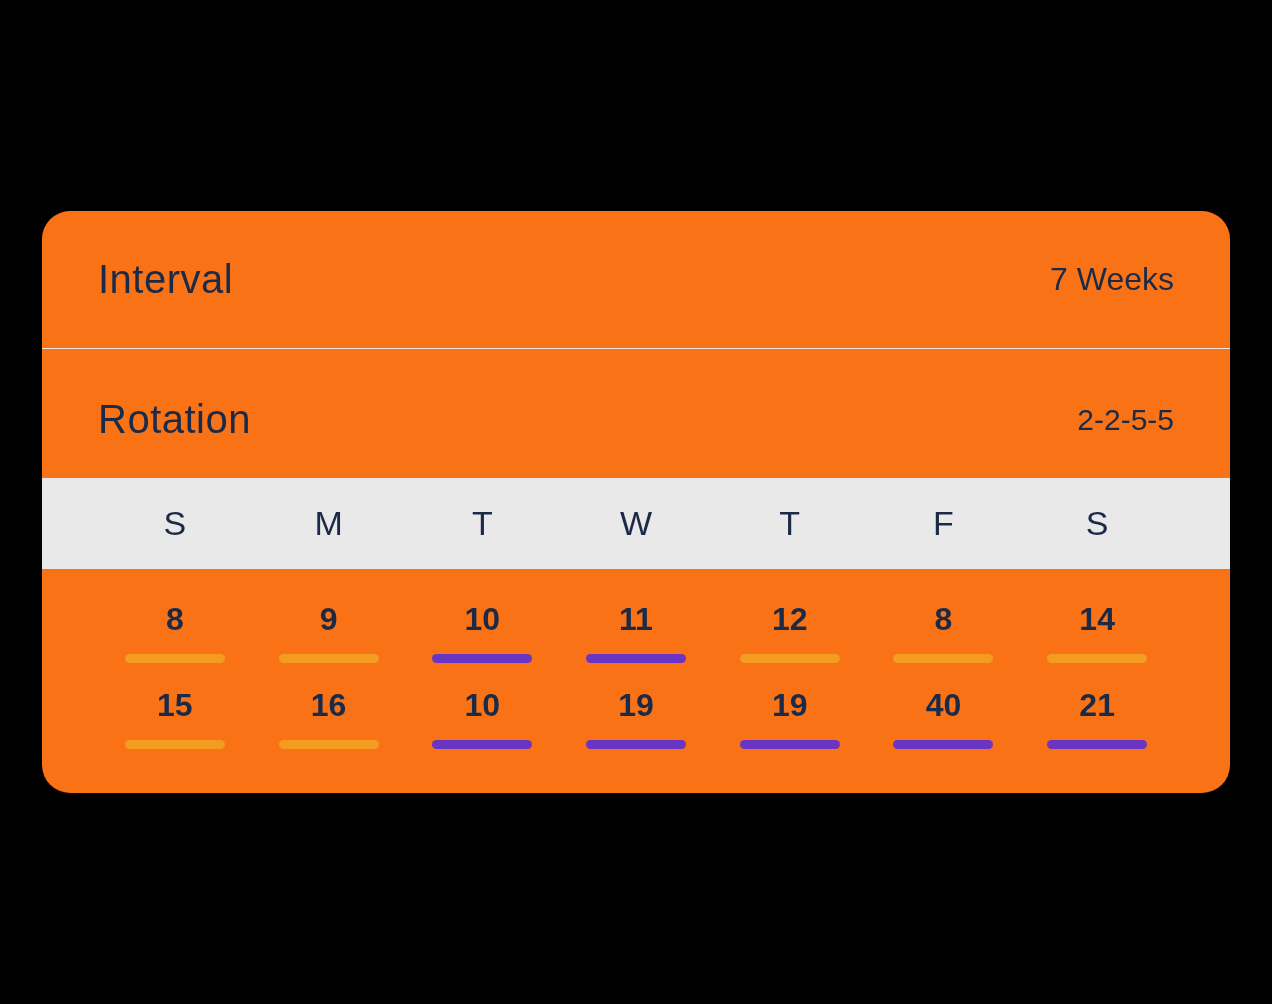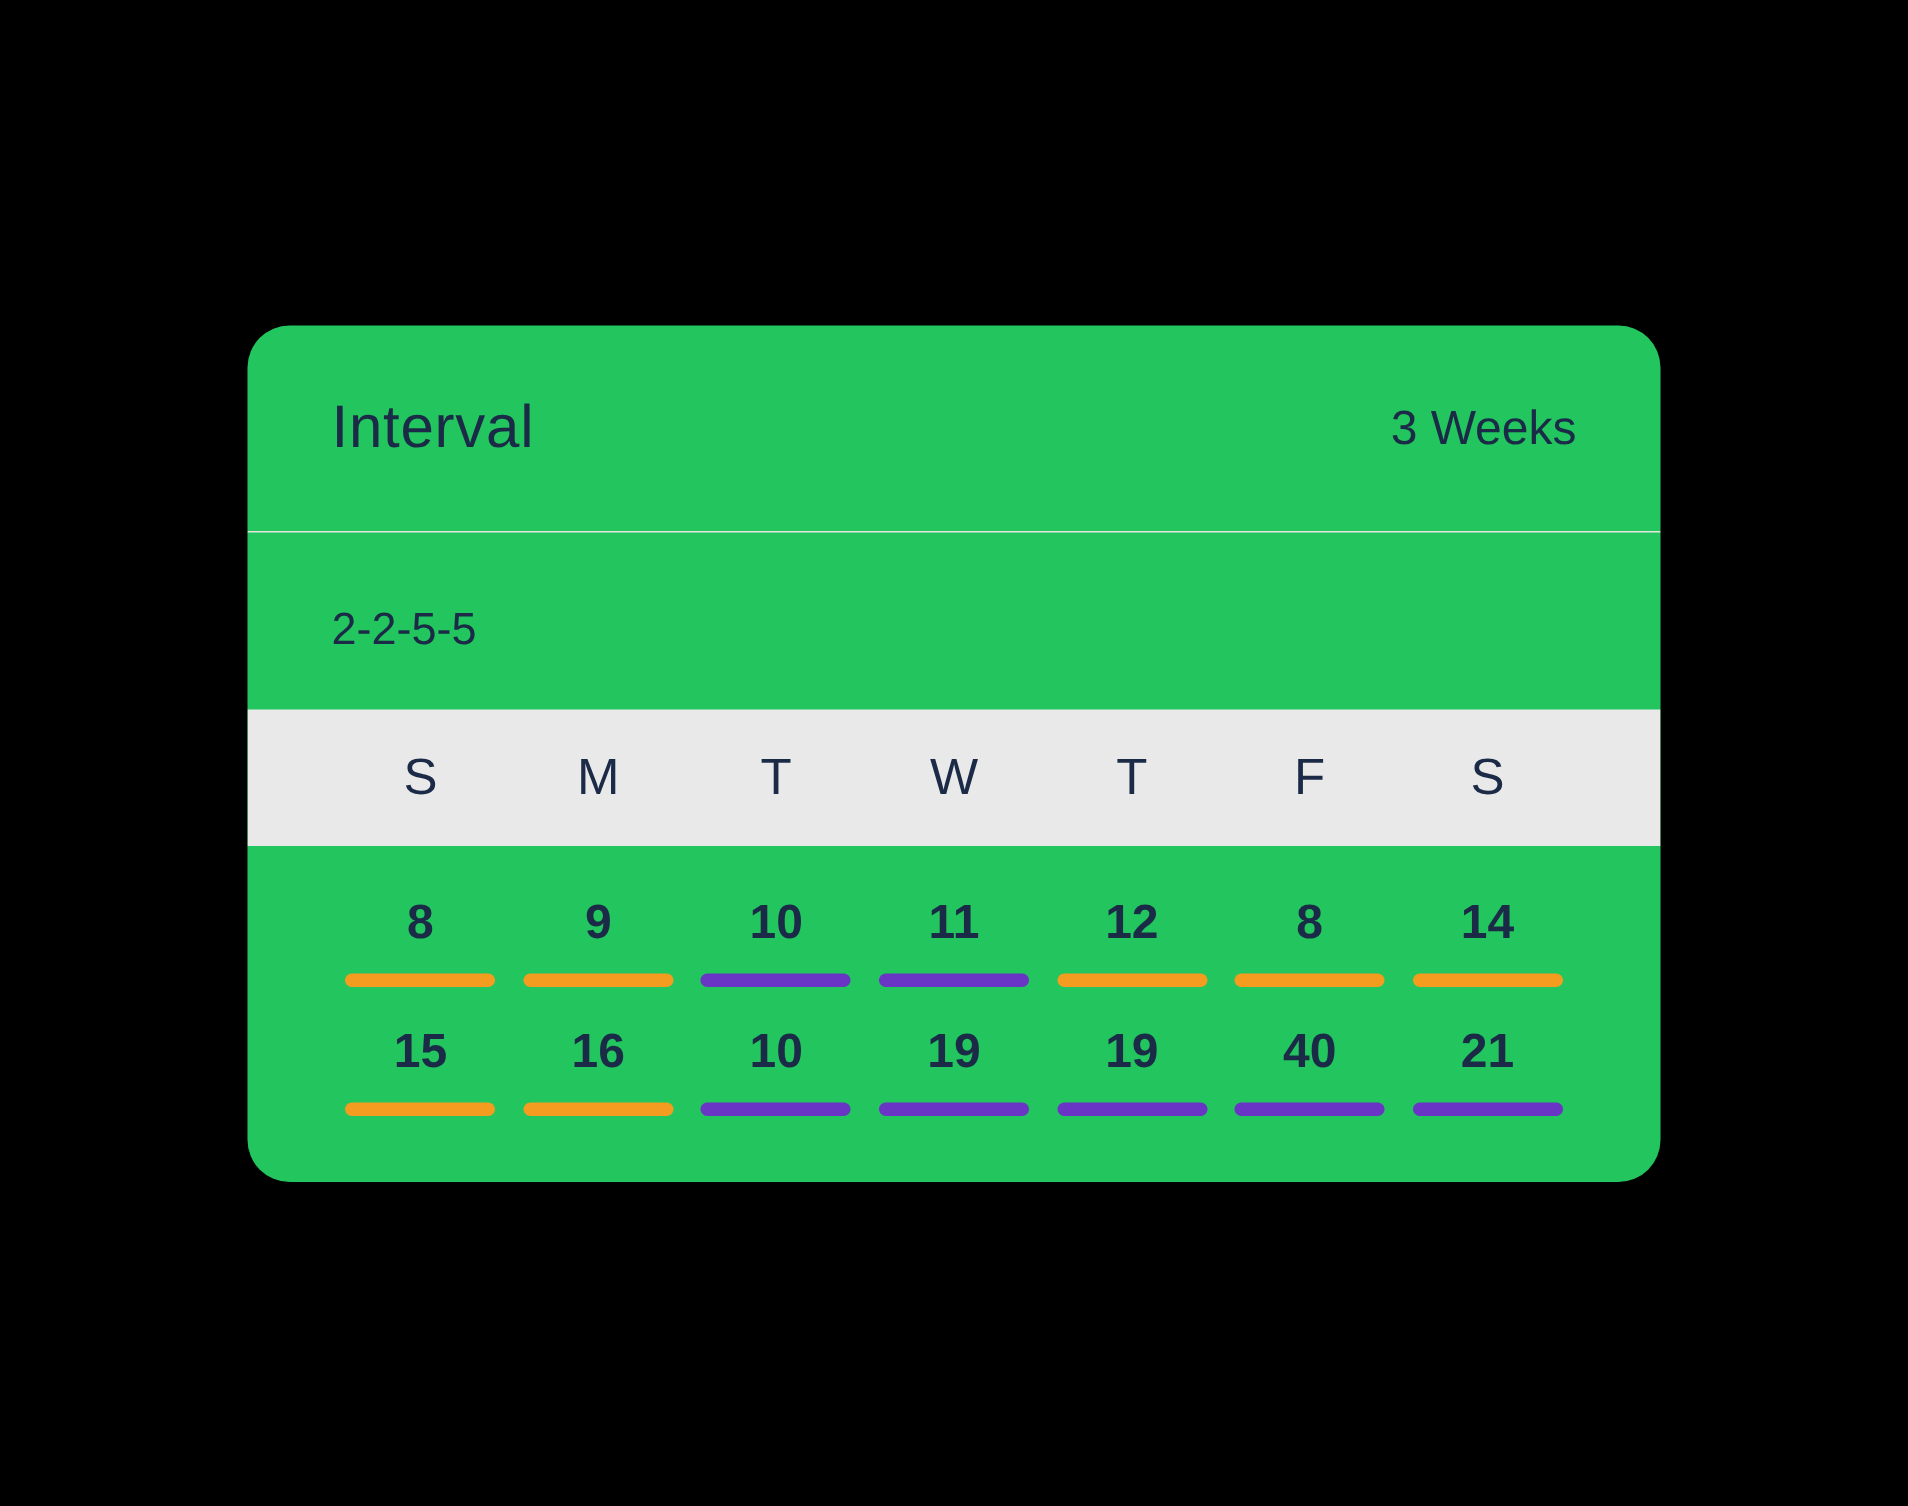--- a/index.html
+++ b/index.html
@@ -10,22 +10,22 @@
     body {
       width: 1272px;
       height: 1004px;
       background: #000;
       display: flex;
       align-items: center;
       justify-content: center;
       font-family: -apple-system, BlinkMacSystemFont, 'Segoe UI', sans-serif;
     }
     .card {
-      width: 942px;
-      background: #22c55e;
+      width: 1188px;
+      background: #f97316;
       border-radius: 28px;
       box-shadow: 0 30px 80px rgba(0,0,0,0.5);
       overflow: hidden;
     }
     .row {
       display: flex;
       justify-content: space-between;
       align-items: center;
       padding: 40px 56px;
     }
@@ -97,24 +97,25 @@
     .bar.purple {
       background: #6a35c4;
     }
   </style>
 </head>
 <body>
 
 <div class="card">
   <div class="row interval">
     <span class="label">Interval</span>
-    <span class="value">3 Weeks</span>
+    <span class="value">7 Weeks</span>
   </div>
 
   <div class="row rotation">
+    <span class="label">Rotation</span>
     <span class="value rotation-value">2-2-5-5</span>
   </div>
 
   <div class="day-header">
     <div class="day-header-cell">S</div>
     <div class="day-header-cell">M</div>
     <div class="day-header-cell">T</div>
     <div class="day-header-cell">W</div>
     <div class="day-header-cell">T</div>
     <div class="day-header-cell">F</div>

